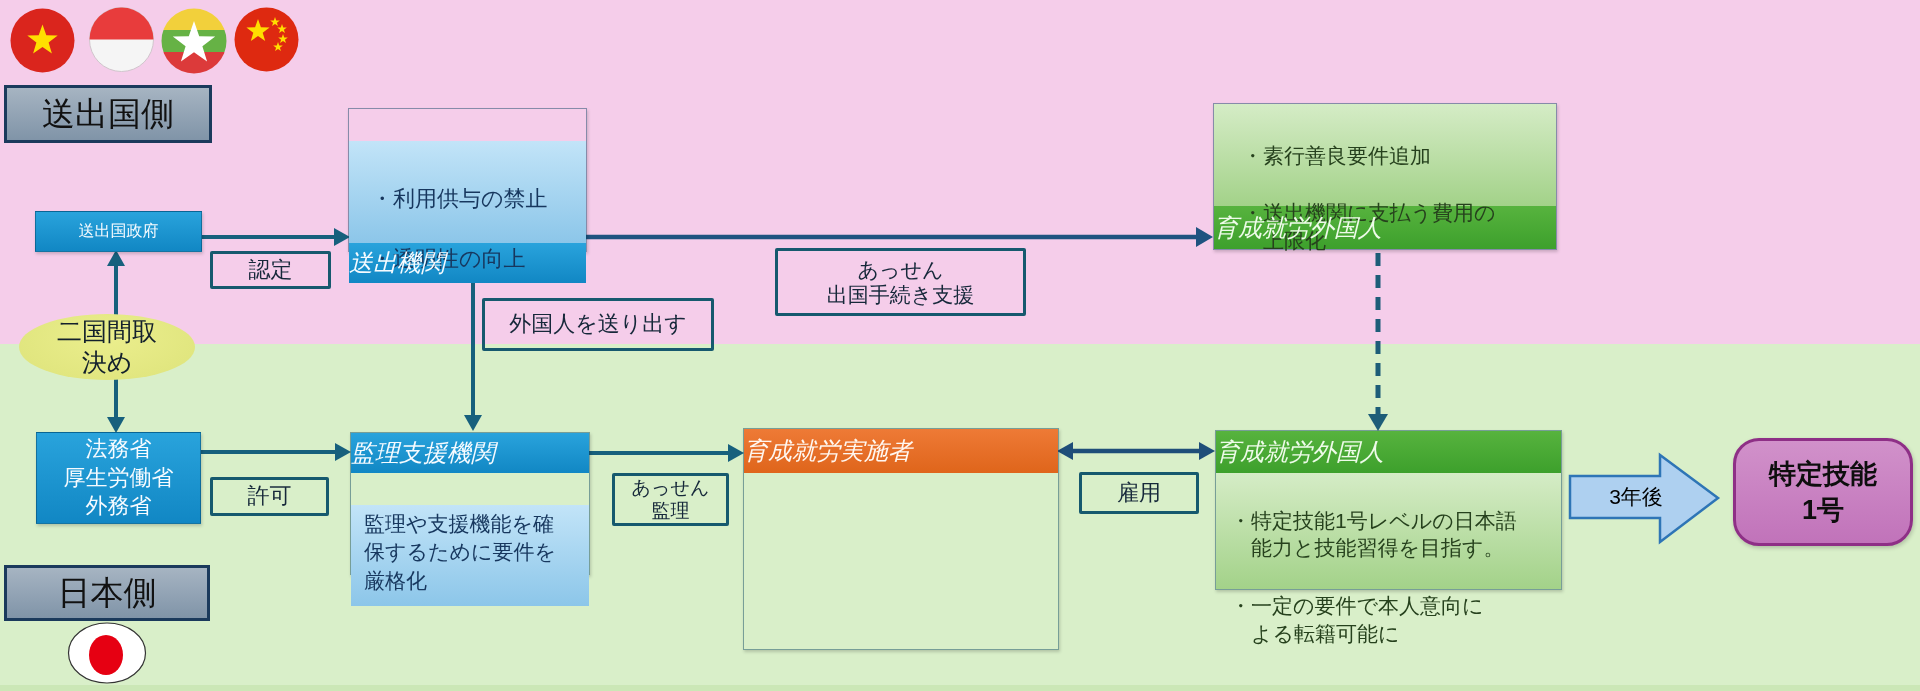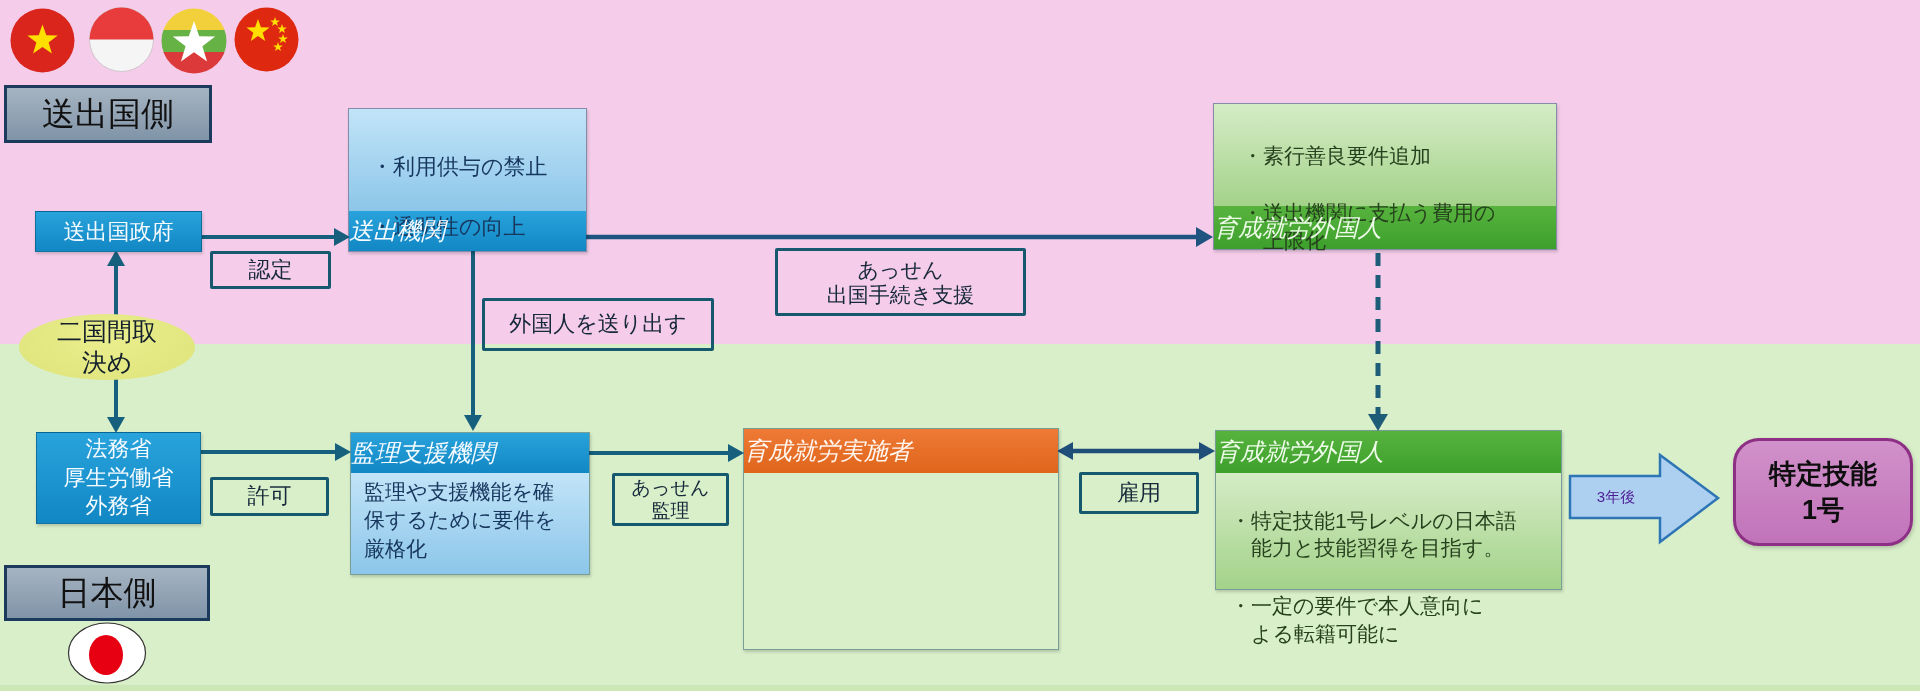--- a/index.html
+++ b/index.html
@@ -13,21 +13,21 @@
   .bottom-strip{left:0;top:685px;width:1920px;height:6px;background:#cbe7b6;}
 
   
   .side-label{background:linear-gradient(180deg,#a6b4c2,#8094a8);border:3px solid #1b3a5c;
     color:#111;font-size:33px;display:flex;align-items:center;justify-content:center;}
 
   
   .node{border:1.5px solid rgba(0,60,90,.45);box-shadow:1px 2px 3px rgba(0,0,0,.18);}
   .node .title{display:flex;align-items:center;justify-content:flex-start;font-size:24px;font-style:italic;}
   .blue-title{background:linear-gradient(180deg,#29a3dc,#1187c4);color:#f6fbff;}
-  .blue-body{background:linear-gradient(180deg,#c2e4f8,#8cc6e9);color:#17375e;}
+  .blue-body{background:linear-gradient(180deg,#c2e4f8,#8cc6e9);color:#17375e;margin-top:32px;}
   .green-title{background:linear-gradient(180deg,#57b33e,#3da02c);color:#eefbe9;}
   .green-body{background:linear-gradient(180deg,#d5ecc6,#a3d289);color:#26411d;}
   .orange-title{background:linear-gradient(180deg,#ee7a36,#df651b);color:#fff7f0;}
   .orange-body{background:linear-gradient(180deg,#f8ab8f,#ef8f72);color:#3a2010;}
   .body-text{font-size:21px;line-height:1.32;white-space:pre-line;padding:8px 10px 6px 12px;}
   .bullet{padding-left:1em;text-indent:-1em;white-space:pre-line;margin:0 0 2px 0;}
 
   
   .solid-blue{background:linear-gradient(180deg,#29a3dc,#1187c4);border:1.5px solid rgba(0,60,90,.45);
     color:#f6fbff;display:flex;align-items:center;justify-content:center;
@@ -39,21 +39,21 @@
     font-size:22px;line-height:1.2;white-space:pre-line;}
 
   .ellipse{background:radial-gradient(ellipse at 50% 35%,#ebee8d,#dde37a);border-radius:50%;
     color:#13202c;font-size:25px;line-height:1.25;display:flex;align-items:center;justify-content:center;
     text-align:center;white-space:pre-line;}
 
   .ssw-box{background:linear-gradient(180deg,#d191ca,#c173ba);border:3px solid #8e2f86;border-radius:26px;
     color:#0e0e0e;font-weight:bold;font-size:27px;line-height:1.35;display:flex;align-items:center;
     justify-content:center;text-align:center;white-space:pre-line;box-shadow:1px 2px 4px rgba(0,0,0,.2);}
 
-  .sannengo{font-size:15px;color:#4c1d95;display:flex;align-items:center;justify-content:center;}
+  .sannengo{font-size:21px;color:#000000;display:flex;align-items:center;justify-content:center;margin-left:20px;}
 
   svg.connectors{left:0;top:0;width:1920px;height:691px;pointer-events:none;}
 </style>
 </head>
 <body>
 
 <div id="canvas">
 
   <div class="abs region-pink"></div>
   <div class="abs region-green"></div>
@@ -146,21 +146,21 @@
     <span>送出国側</span>
   </div>
   <div class="abs side-label" style="left:4px;top:565px;width:200px;height:50px">
     <span>日本側</span>
   </div>
   <svg class="abs" style="left:67px;top:622px" width="80" height="62">
     <ellipse cx="40" cy="31" rx="38.5" ry="30" fill="#ffffff" stroke="#333" stroke-width="1.2"></ellipse>
     <ellipse cx="39" cy="33" rx="17" ry="20" fill="#e60012"></ellipse>
   </svg>
 
-  <div class="abs solid-blue" style="left:35px;top:211px;width:165px;height:39px;font-size:22px">
+  <div class="abs solid-blue" style="left:35px;top:211px;width:165px;height:39px;font-size:16px">
     <span>送出国政府</span>
   </div>
 
   <div class="abs node" style="left:348px;top:108px;width:237px;height:142px">
     <div class="blue-body" style="height:102px">
       <div class="body-text" style="font-size:22px;padding:14px 8px 0 22px">
         <div class="bullet">・利用供与の禁止</div>
         <div class="bullet">・透明性の向上</div>
       </div>
     </div>

